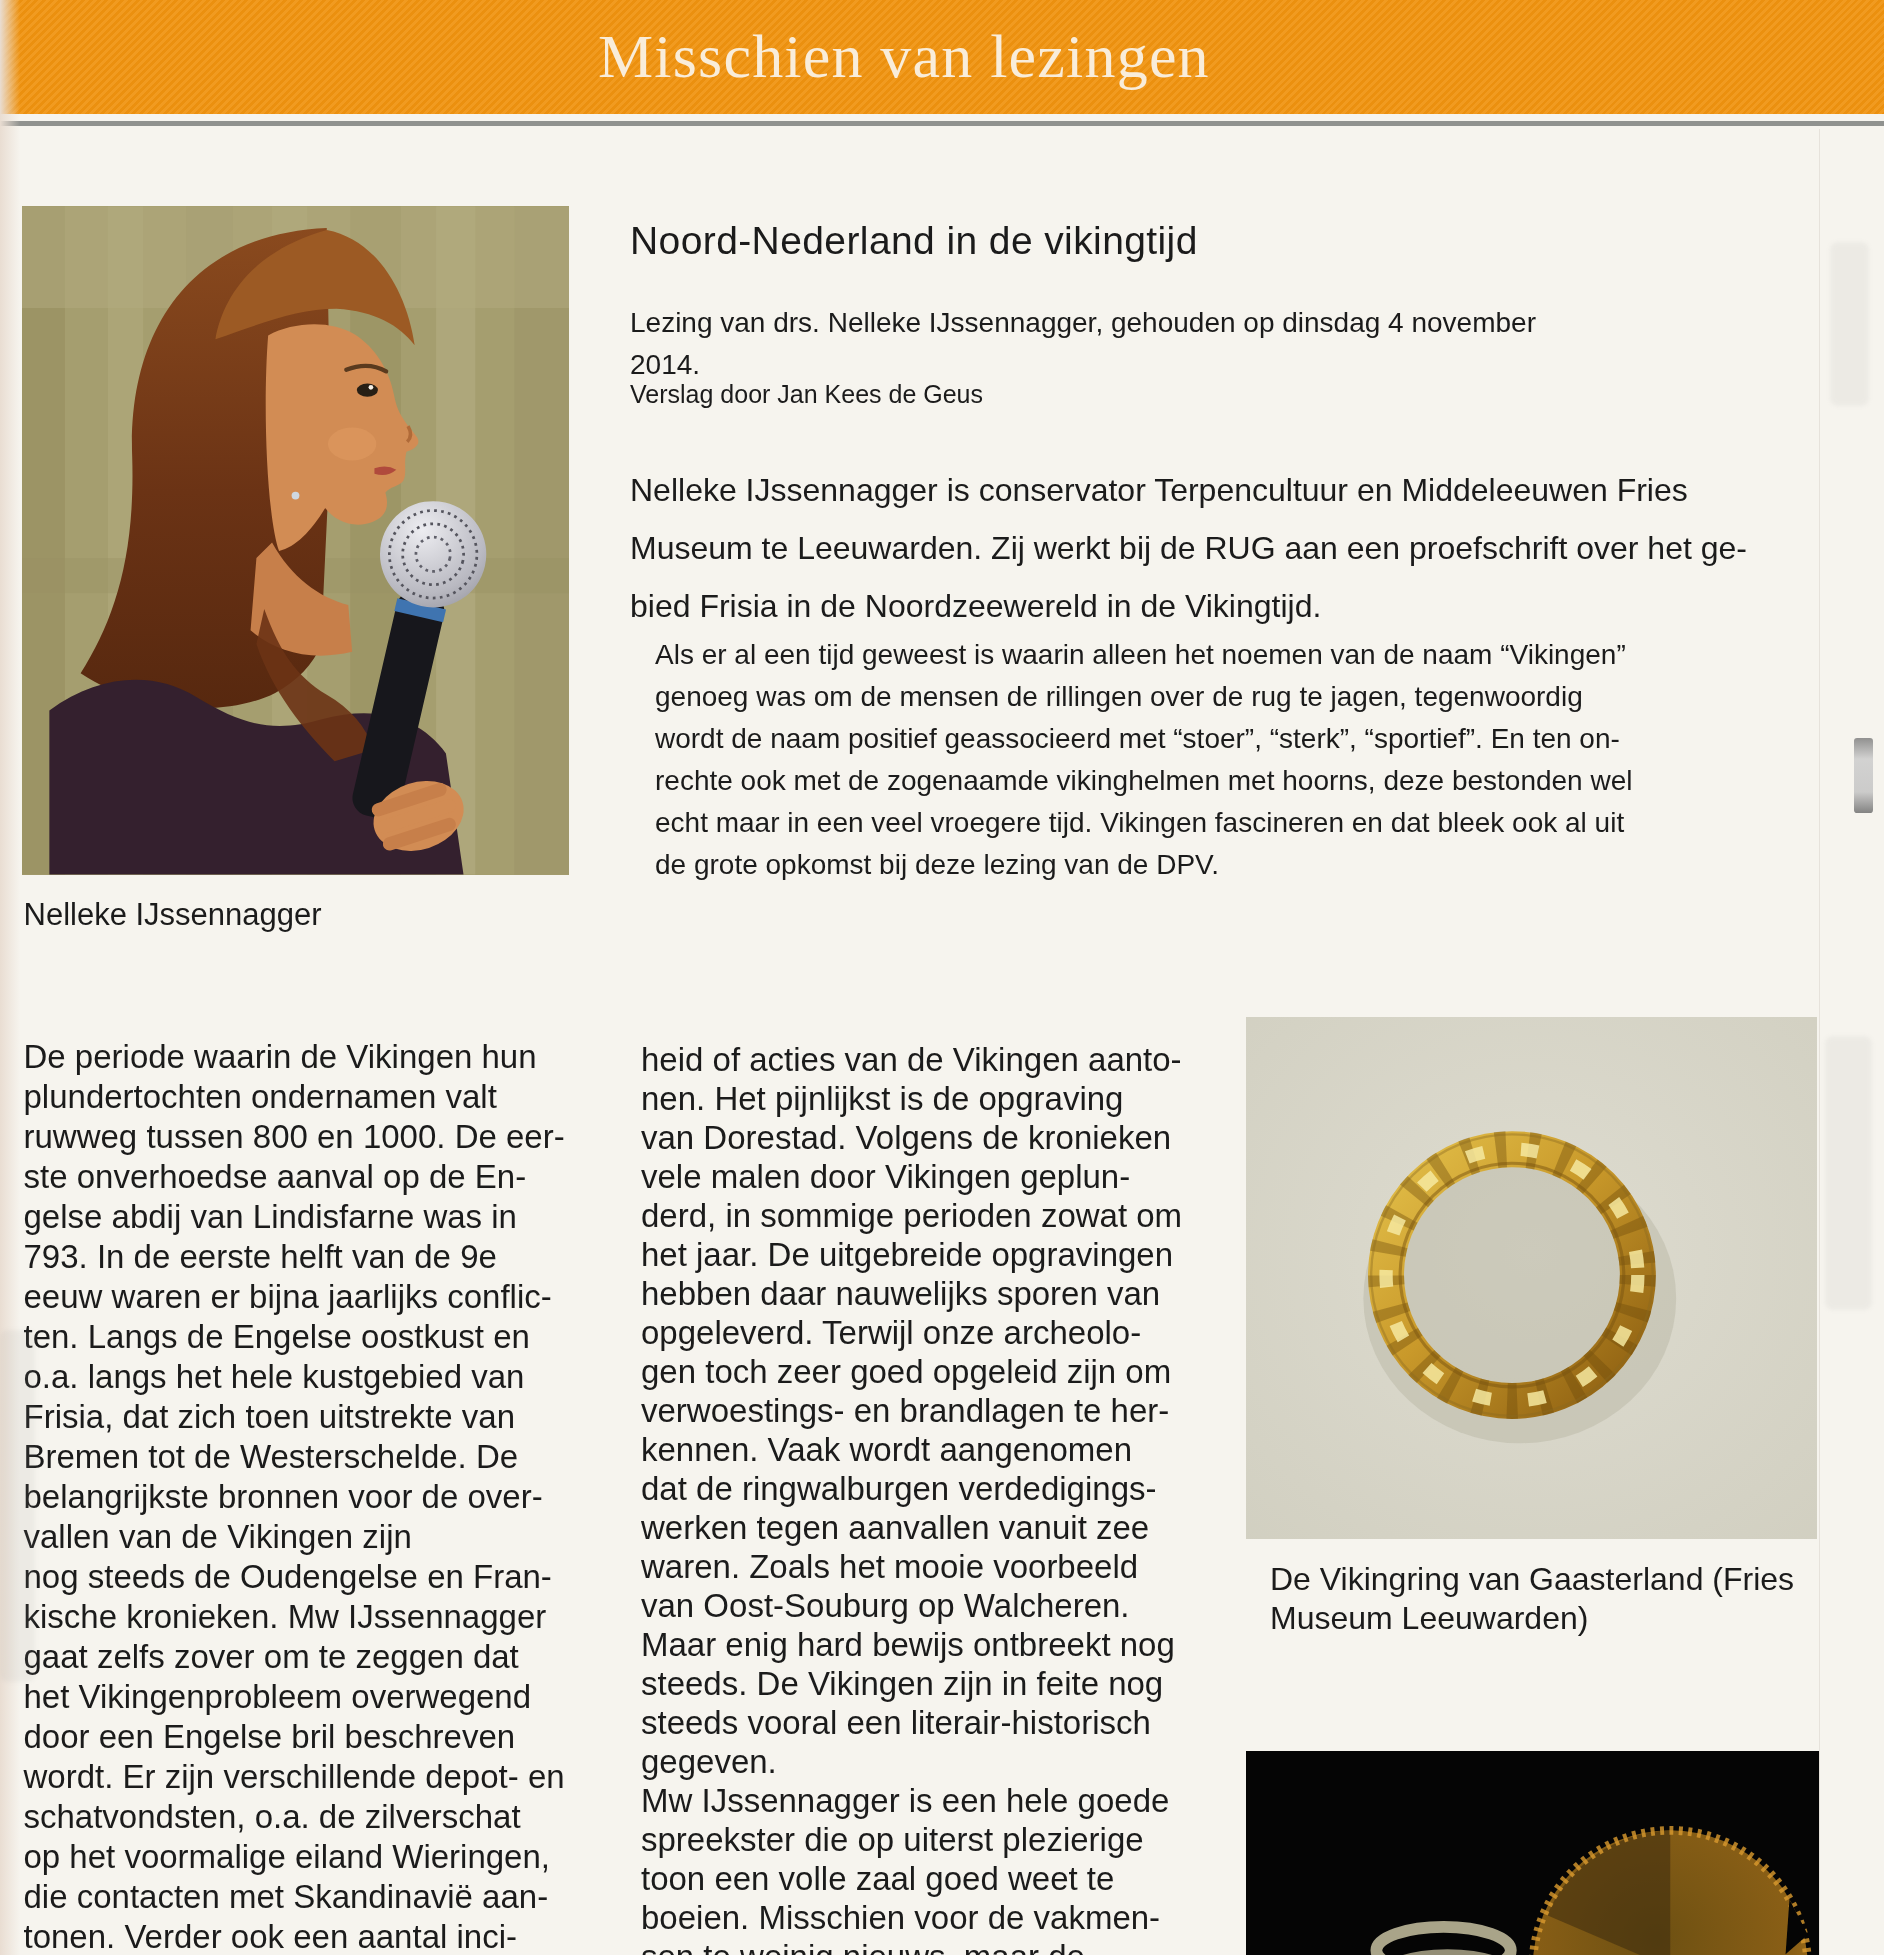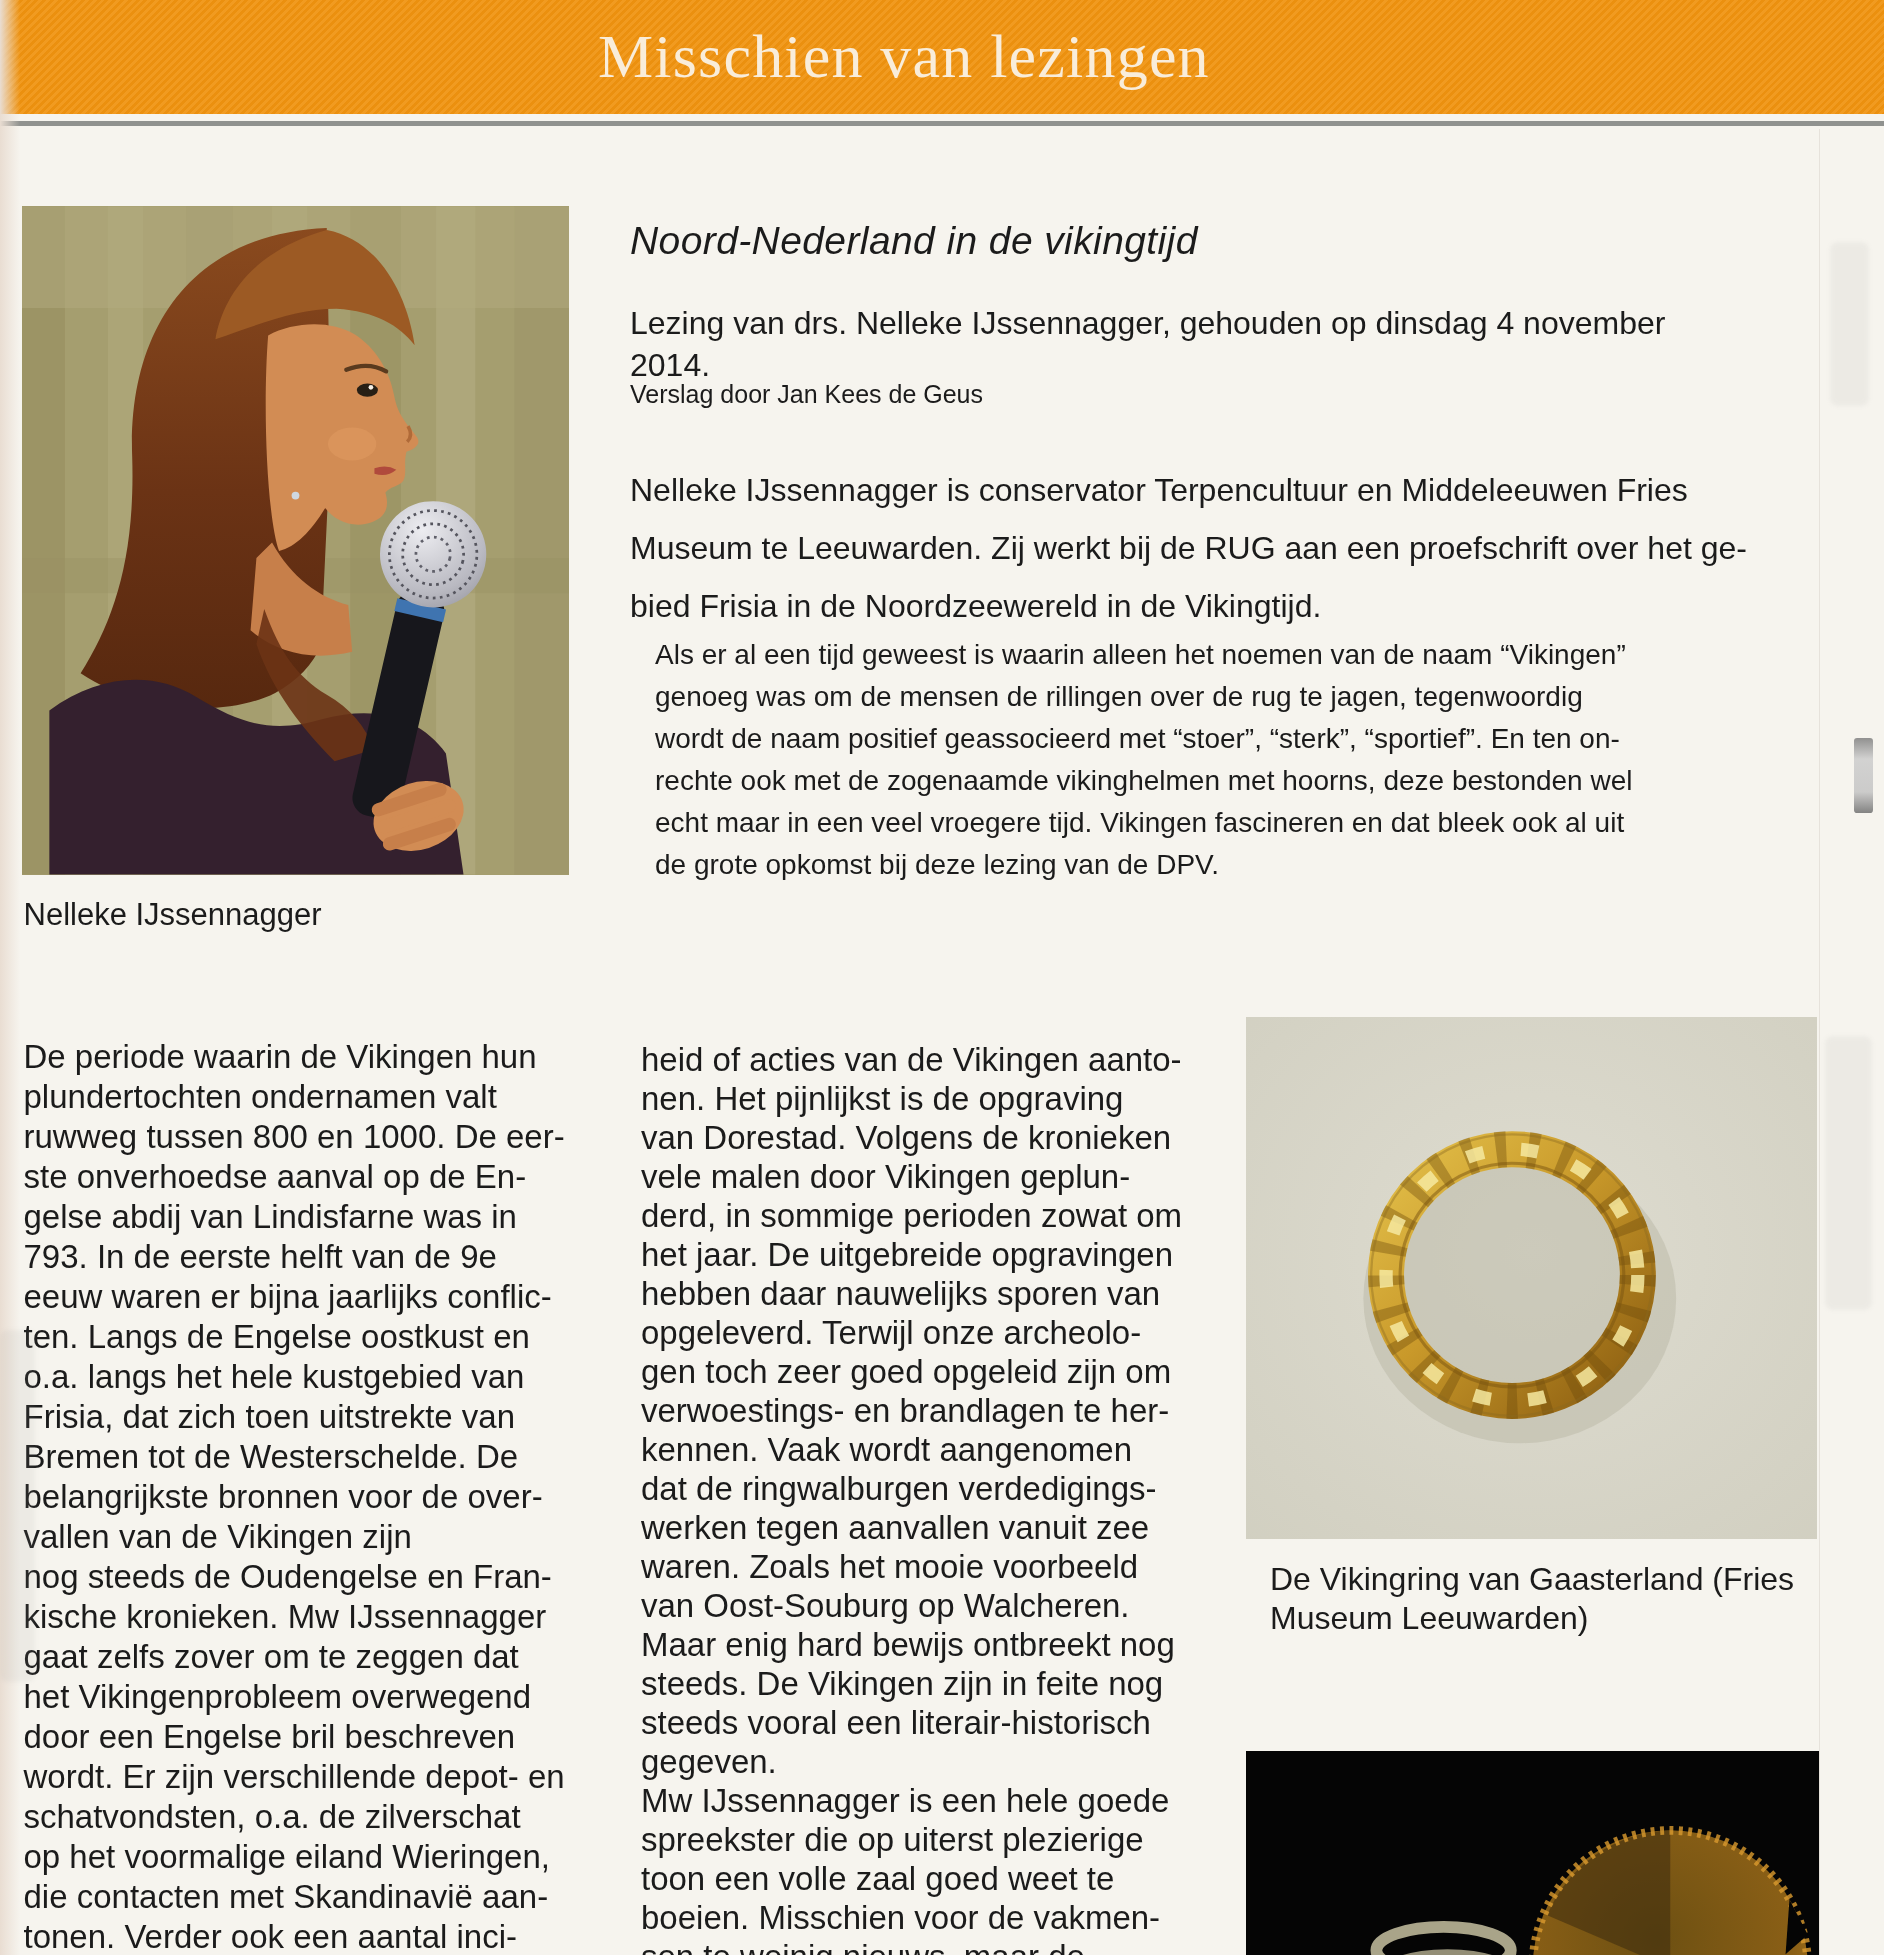--- a/index.html
+++ b/index.html
@@ -18,22 +18,22 @@
   .header-title{
     position:absolute;left:598px;top:19px;
     font-family:"Liberation Serif","DejaVu Serif",serif;
     font-size:62px;line-height:1.2;color:#f9edda;letter-spacing:1.2px;font-weight:400;
   }
   .header-rule{position:absolute;left:0;top:121px;width:1885px;height:5.1px;background:#90928f;}
   
   .photo{position:absolute;left:22px;top:206px;width:547px;height:669px;background:#a59e6f;overflow:hidden;}
   .photo-caption{position:absolute;left:23.5px;top:896px;font-size:31px;line-height:1.25;}
   
-  .article-title{position:absolute;left:630px;top:219px;font-size:39px;font-weight:400;letter-spacing:0.4px;font-style:italic;}
-  .lecture-info{position:absolute;left:630px;top:302px;width:1197px;font-size:32px;line-height:42px;white-space:pre-line;}
+  .article-title{position:absolute;left:630px;top:219px;font-size:39px;font-weight:400;letter-spacing:0.4px;}
+  .lecture-info{position:absolute;left:630px;top:302px;width:1197px;font-size:28px;line-height:42px;white-space:pre-line;}
   .byline{position:absolute;left:630px;top:373px;width:1197px;font-size:25px;line-height:42px;}
   .intro-p1{position:absolute;left:630px;top:461px;width:1208px;font-size:32px;line-height:58px;white-space:pre-line;}
   .intro-p2{position:absolute;left:655px;top:634px;width:1208px;font-size:28px;line-height:42px;white-space:pre-line;}
   
   .col{position:absolute;top:1037px;font-size:33px;line-height:40px;white-space:pre-line;}
   .col-left{left:23.5px;width:604px;}
   .col-middle{left:641px;width:604px;top:1040px;line-height:39px;}
   
   .fig-ring{position:absolute;left:1246px;top:1017px;width:571px;height:522px;background:#d8d6c9;overflow:hidden;}
   .fig-ring-caption{position:absolute;left:1246px;top:1560px;width:587px;font-size:32px;line-height:39px;white-space:pre-line;margin-left:24px;}

